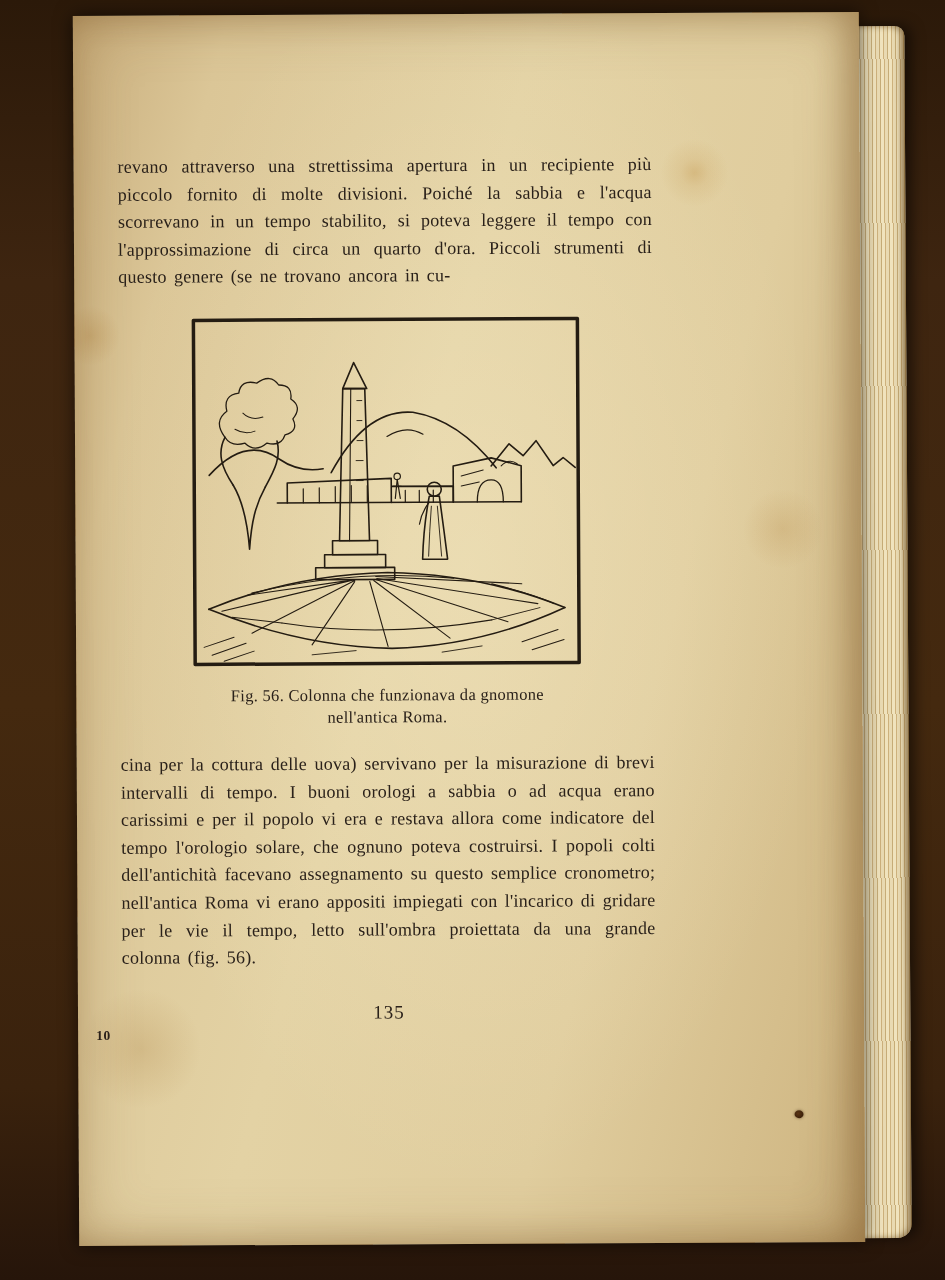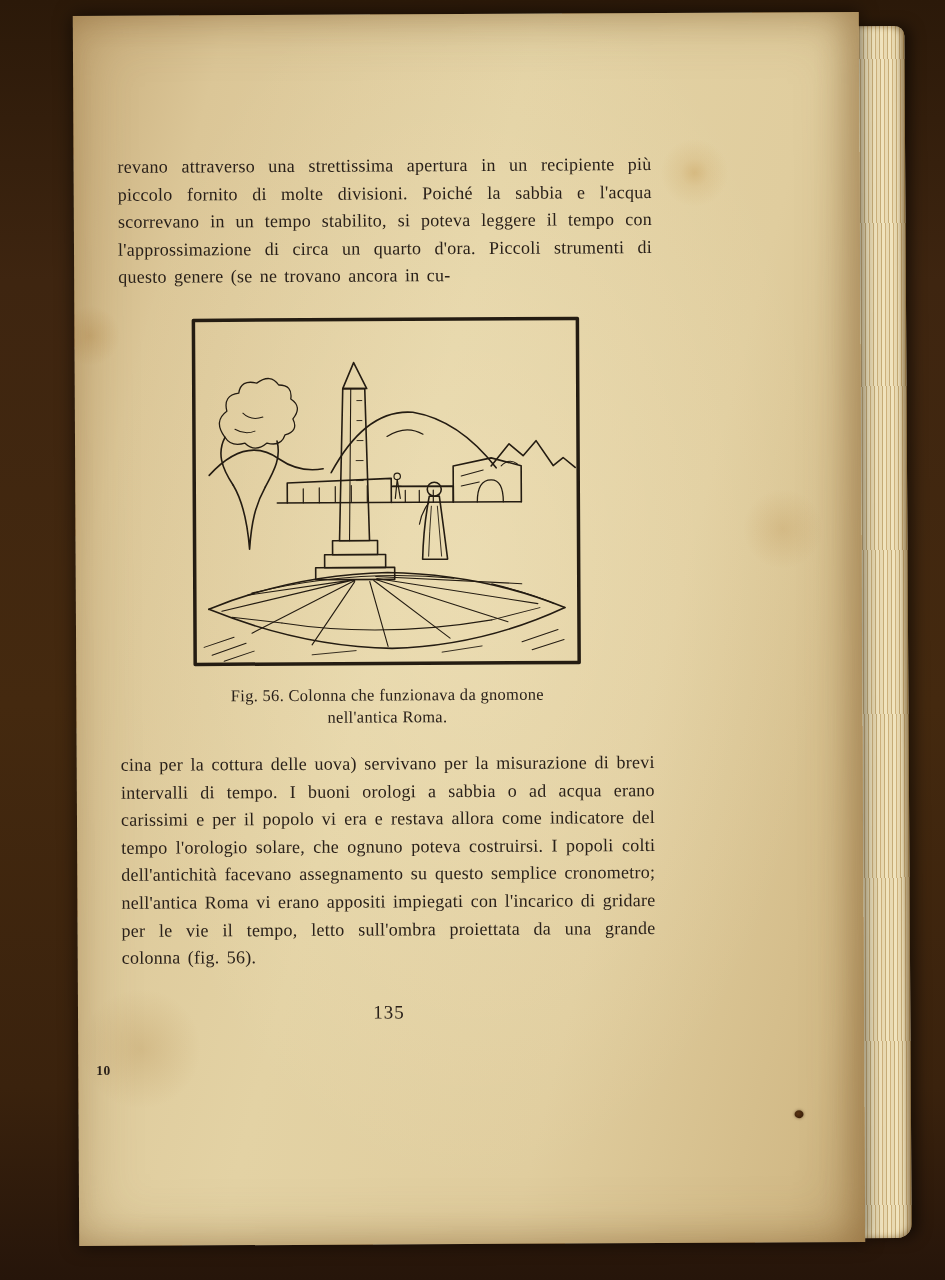--- a/index.html
+++ b/index.html
@@ -91,21 +91,20 @@
     font-size: 19px;
     letter-spacing: 1px;
   }
   .signature-mark {
     position: absolute;
     left: 18px;
     top: 1012px;
     font-size: 13.5px;
     font-weight: bold;
     letter-spacing: 0.5px;
-    margin-top: 35px;
   }
   .speck {
     position: absolute;
     left: 716px;
     top: 1098px;
     width: 9px;
     height: 8px;
     border-radius: 50%;
     background: radial-gradient(circle at 40% 40%, #5a3414, #2e1806);
     box-shadow: 0 0 3px rgba(60,35,10,0.6);

